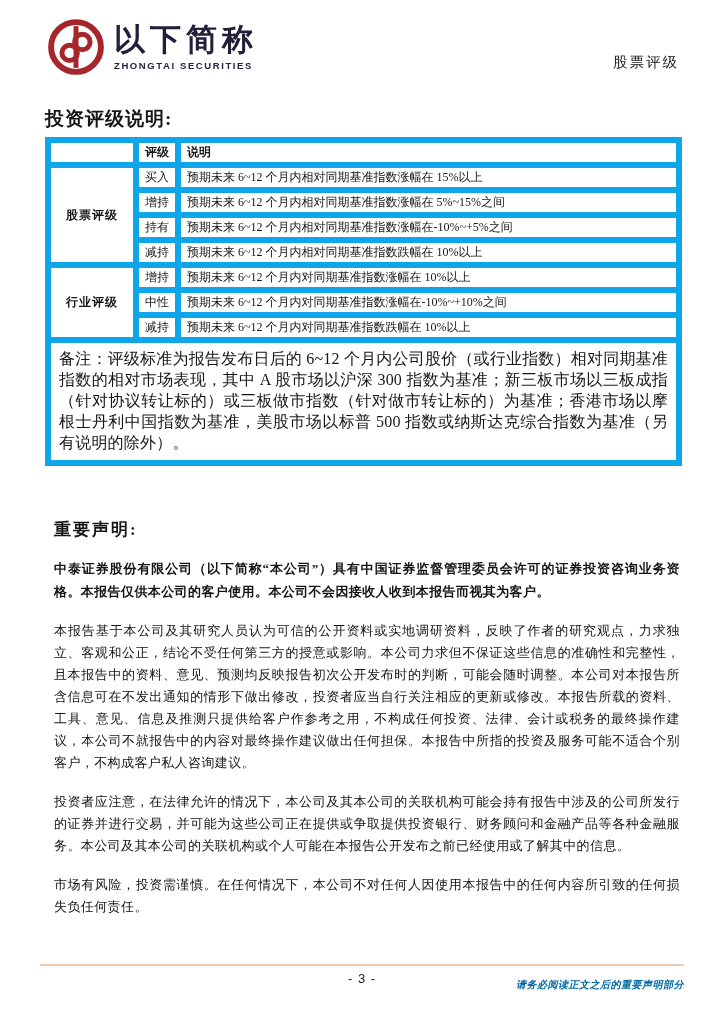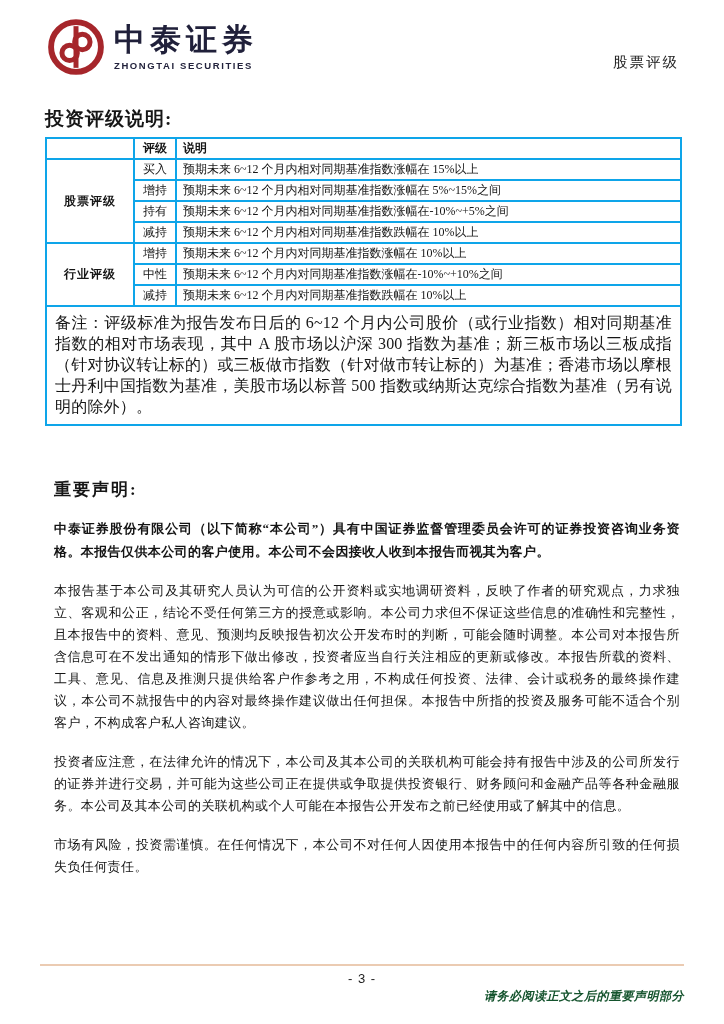--- a/index.html
+++ b/index.html
@@ -40,21 +40,21 @@
 
   .rating-title { font-size: 19px; font-weight: bold; letter-spacing: 1px; margin-bottom: 5px; }
 
   table.rating-table {
     width: 100%; border-collapse: collapse; table-layout: fixed;
     font-size: 12px;
   }
   .rating-table col.c-cat { width: 88px; }
   .rating-table col.c-rate { width: 42px; }
   .rating-table td {
-    border: 2px solid #0ea5e9;
+    border: 6px solid #0ea5e9;
     padding: 2px 6px;
     height: 19px;
     line-height: 15px;
     vertical-align: middle;
   }
   .rating-table td.center { text-align: center; }
   .rating-table td.cat { font-weight: bold; letter-spacing: 1px; }
   .rating-table tr.hdr td { font-weight: bold; }
   .rating-table tr.sub td.thin { border-top: 1px solid #9a9a9a; }
   .rating-table tr.section-start td { border-top: 1px solid #7f1d1d; margin-top: 10px; }
@@ -84,42 +84,42 @@
     border-top: 2px solid #ebcbb2;
     height: 28px;
   }
   .page-num {
     position: absolute; left: 50%; transform: translateX(-50%);
     top: 5px;
     font-family: "Liberation Sans", sans-serif;
     font-size: 13px; color: #222; letter-spacing: 1px;
   }
   .footer-notice {
-    position: absolute; right: 0; top: 22px;
-    font-size: 12px; font-weight: bold; font-style: italic;
-    letter-spacing: 0.5px; color: #14532d;
+    position: absolute; right: 0; top: 12px;
+    font-size: 10px; font-weight: bold; font-style: italic;
+    letter-spacing: 0.5px; color: #0369a1;
   }
 </style>
 </head>
 <body>
 
 <div class="page">
 
   <div class="header">
     <div class="logo">
       <span class="logo-emblem">
         <svg viewBox="0 0 64 64" width="58" height="58">
           <circle cx="32" cy="32" r="27.5" fill="none" stroke="#a6262b" stroke-width="6.5"></circle>
           <path d="M32 9 L32 55" stroke="#a6262b" stroke-width="5.5" fill="none"></path>
           <circle cx="25" cy="38.5" r="8.5" fill="none" stroke="#a6262b" stroke-width="5.5"></circle>
           <circle cx="39" cy="26.5" r="8.5" fill="none" stroke="#a6262b" stroke-width="5.5"></circle>
         </svg>
       </span>
       <span class="logo-text">
-        <span class="logo-title">中泰证券</span>
+        <span class="logo-title">以下简称</span>
         <span class="logo-subtitle">ZHONGTAI SECURITIES</span>
       </span>
     </div>
     <div class="doc-type">股票评级</div>
   </div>
 
   <div class="main">
 
     <div class="rating-title">投资评级说明:</div>
 

